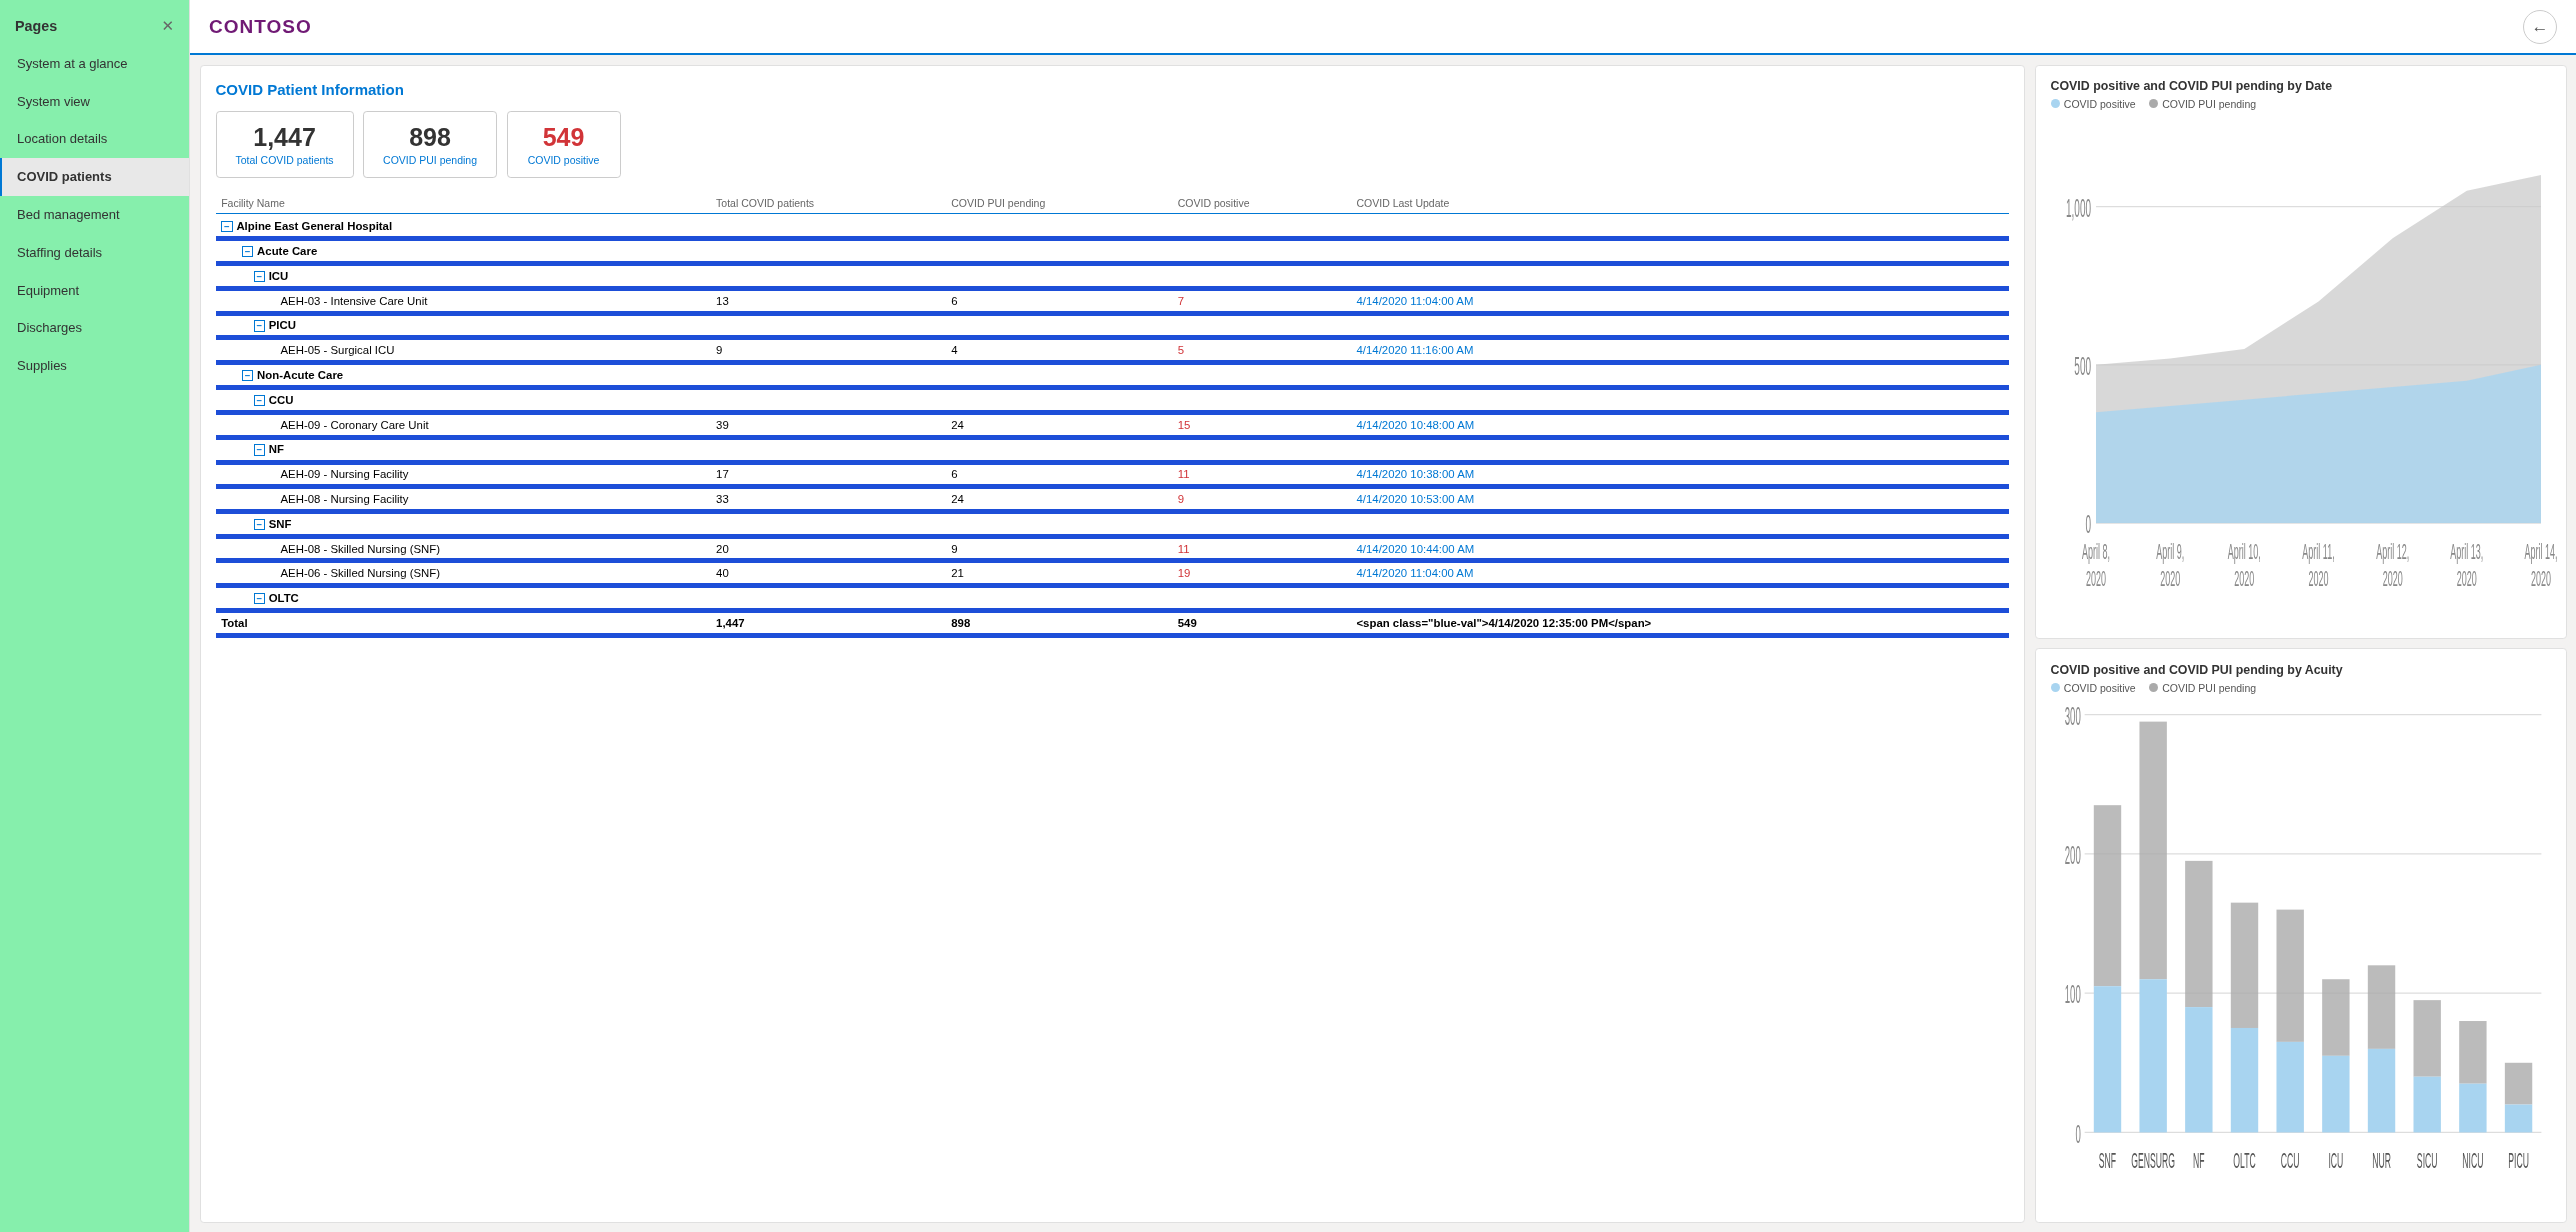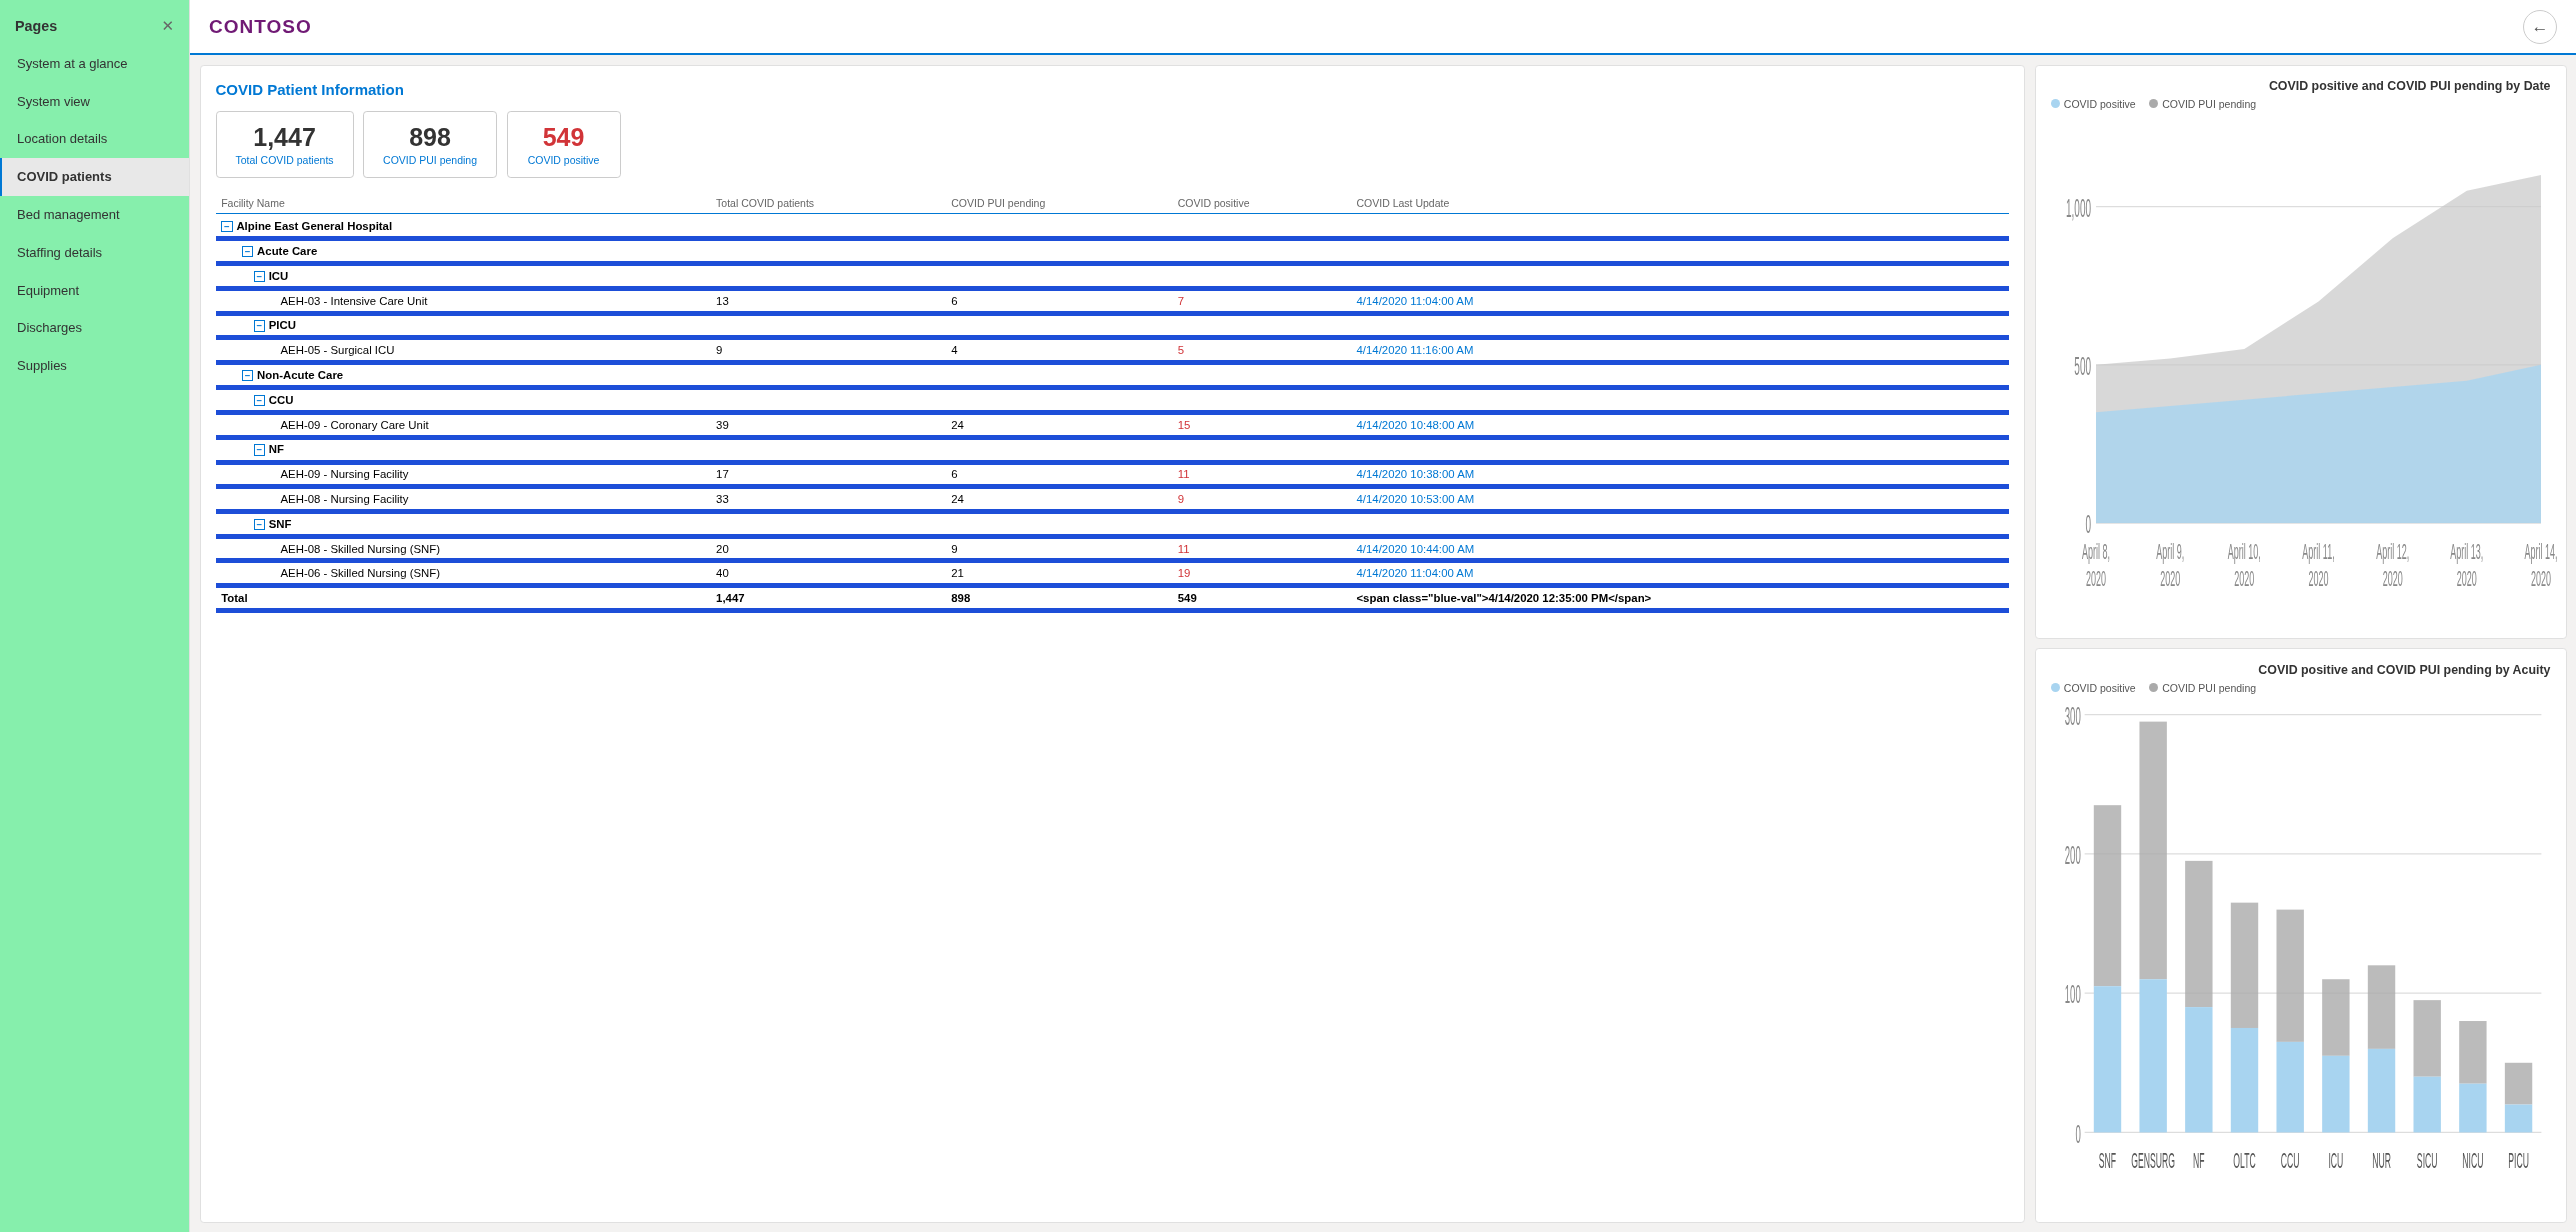--- a/index.html
+++ b/index.html
@@ -177,21 +177,20 @@
       overflow: hidden;
     }
     .chart-panel {
       background: #fff;
       border-radius: 3.8px;
       border: 1px solid #e0e0e0;
       padding: 13.3px 15px;
       flex: 1;
       display: flex;
       flex-direction: column;
-      text-align: right;
     }
     .chart-title {
       font-size: 12.4px;
       font-weight: 600;
       color: #333;
       margin-bottom: 5.7px;
     }
     .chart-legend {
       display: flex;
       gap: 13.3px;
@@ -370,20 +369,27 @@
                 <td>9</td>
                 <td><span class="red-val">11</span></td>
                 <td><span class="blue-val">4/14/2020 10:44:00 AM</span></td>
               </tr>
               <tr class="data-row">
                 <td><span style="padding-left:38px">AEH-06 - Skilled Nursing (SNF)</span></td>
                 <td>40</td>
                 <td>21</td>
                 <td><span class="red-val">19</span></td>
                 <td><span class="blue-val">4/14/2020 11:04:00 AM</span></td>
+              </tr>
+              <tr class="subgroup-row">
+                <td><span style="padding-left:23px"><span class="expand-icon">−</span><strong>OLTC</strong></span></td>
+                <td></td>
+                <td></td>
+                <td></td>
+                <td></td>
               </tr>
               <tr class="total-row">
                 <td>Total</td>
                 <td>1,447</td>
                 <td>898</td>
                 <td>549</td>
                 <td>&lt;span class="blue-val"&gt;4/14/2020 12:35:00 PM&lt;/span&gt;</td>
               </tr>
             </tbody>
         </table>

